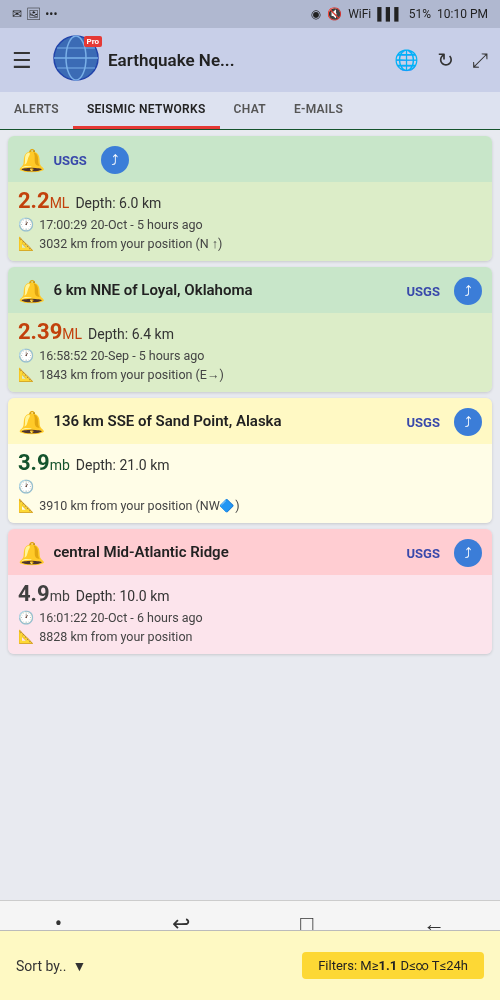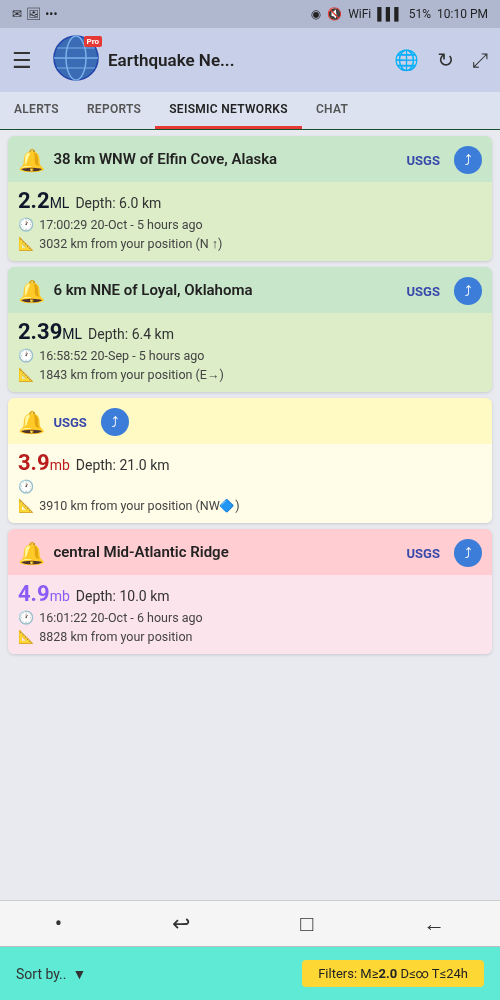--- a/index.html
+++ b/index.html
@@ -171,35 +171,35 @@
     
     .card-green-light .eq-card-header { background: #c8e6c9; }
     .card-green-light .eq-card-body { background: #dcedc8; }
 
     .card-yellow .eq-card-header { background: #fff9c4; }
     .card-yellow .eq-card-body { background: #fffde7; }
 
     .card-red-light .eq-card-header { background: #ffcdd2; }
     .card-red-light .eq-card-body { background: #fce4ec; }
 
-    .mag-green { color: #0f172a; margin-top: 19px; }
-    .mag-yellow { color: #b91c1c; }
-    .mag-red { color: #8b5cf6; }
+    .mag-green { color: #c2410c; margin-top: 19px; }
+    .mag-yellow { color: #14532d; }
+    .mag-red { color: #404040; }
 
     
     .bottom-bar {
       position: fixed;
       bottom: 0;
       width: 500px;
-      background: #5eead4;
+      background: #fef9c3;
       display: flex;
       align-items: center;
       justify-content: space-between;
       padding: 0 16px;
-      height: 54px;
+      height: 70px;
       border-top: 1px solid #bbb;
     }
     .sort-section {
       display: flex;
       align-items: center;
       gap: 6px;
       font-size: 14px;
       color: #333;
       cursor: pointer;
     }
@@ -284,31 +284,30 @@
   </div>
   <div class="header-icons">
     <span class="header-icon">🌐</span>
     <span class="header-icon">↻</span>
     <span class="header-icon">⤢</span>
   </div>
 </div>
 
 <div class="tabs">
   <div class="tab">ALERTS</div>
-  <div class="tab">REPORTS</div>
   <div class="tab active">SEISMIC NETWORKS</div>
   <div class="tab">CHAT</div>
+  <div class="tab">E-MAILS</div>
 </div>
 
 <div class="eq-list" style="padding-bottom: 110px;">
 
   <div class="eq-card card-green-light">
     <div class="eq-card-header">
       <span class="eq-alert-icon">🔔</span>
-      <span class="eq-location">38 km WNW of Elfin Cove, Alaska</span>
       <span class="eq-source">USGS</span>
       <div class="eq-share-btn">
         <span>⤴</span>
       </div>
     </div>
     <div class="eq-card-body">
       <span class="eq-magnitude mag-green">2.2</span><span class="eq-mag-type mag-green">ML</span><span class="eq-depth">Depth: 6.0 km</span>
       <div class="eq-meta">
         <span class="eq-meta-icon">🕐</span>
         <span>17:00:29 20-Oct - 5 hours ago</span>
@@ -338,20 +337,21 @@
       <div class="eq-meta">
         <span class="eq-meta-icon">📐</span>
         <span>1843 km from your position (E→)</span>
       </div>
     </div>
   </div>
 
   <div class="eq-card card-yellow">
     <div class="eq-card-header">
       <span class="eq-alert-icon">🔔</span>
+      <span class="eq-location">136 km SSE of Sand Point, Alaska</span>
       <span class="eq-source">USGS</span>
       <div class="eq-share-btn">
         <span>⤴</span>
       </div>
     </div>
     <div class="eq-card-body">
       <span class="eq-magnitude mag-yellow">3.9</span><span class="eq-mag-type mag-yellow">mb</span><span class="eq-depth">Depth: 21.0 km</span>
       <div class="eq-meta">
         <span class="eq-meta-icon">🕐</span>
       </div>
@@ -392,15 +392,15 @@
   <span class="nav-icon">□</span>
   <span class="nav-icon">←</span>
 </div>
 
 <div class="bottom-bar">
   <div class="sort-section">
     <span>Sort by..</span>
     <span>▼</span>
   </div>
   <div class="filter-section">
-    <span>Filters: M≥</span><span class="bold">2.0</span><span> D≤∞ T≤24h</span>
+    <span>Filters: M≥</span><span class="bold">1.1</span><span> D≤∞ T≤24h</span>
   </div>
 </div>
 
 </body></html>

